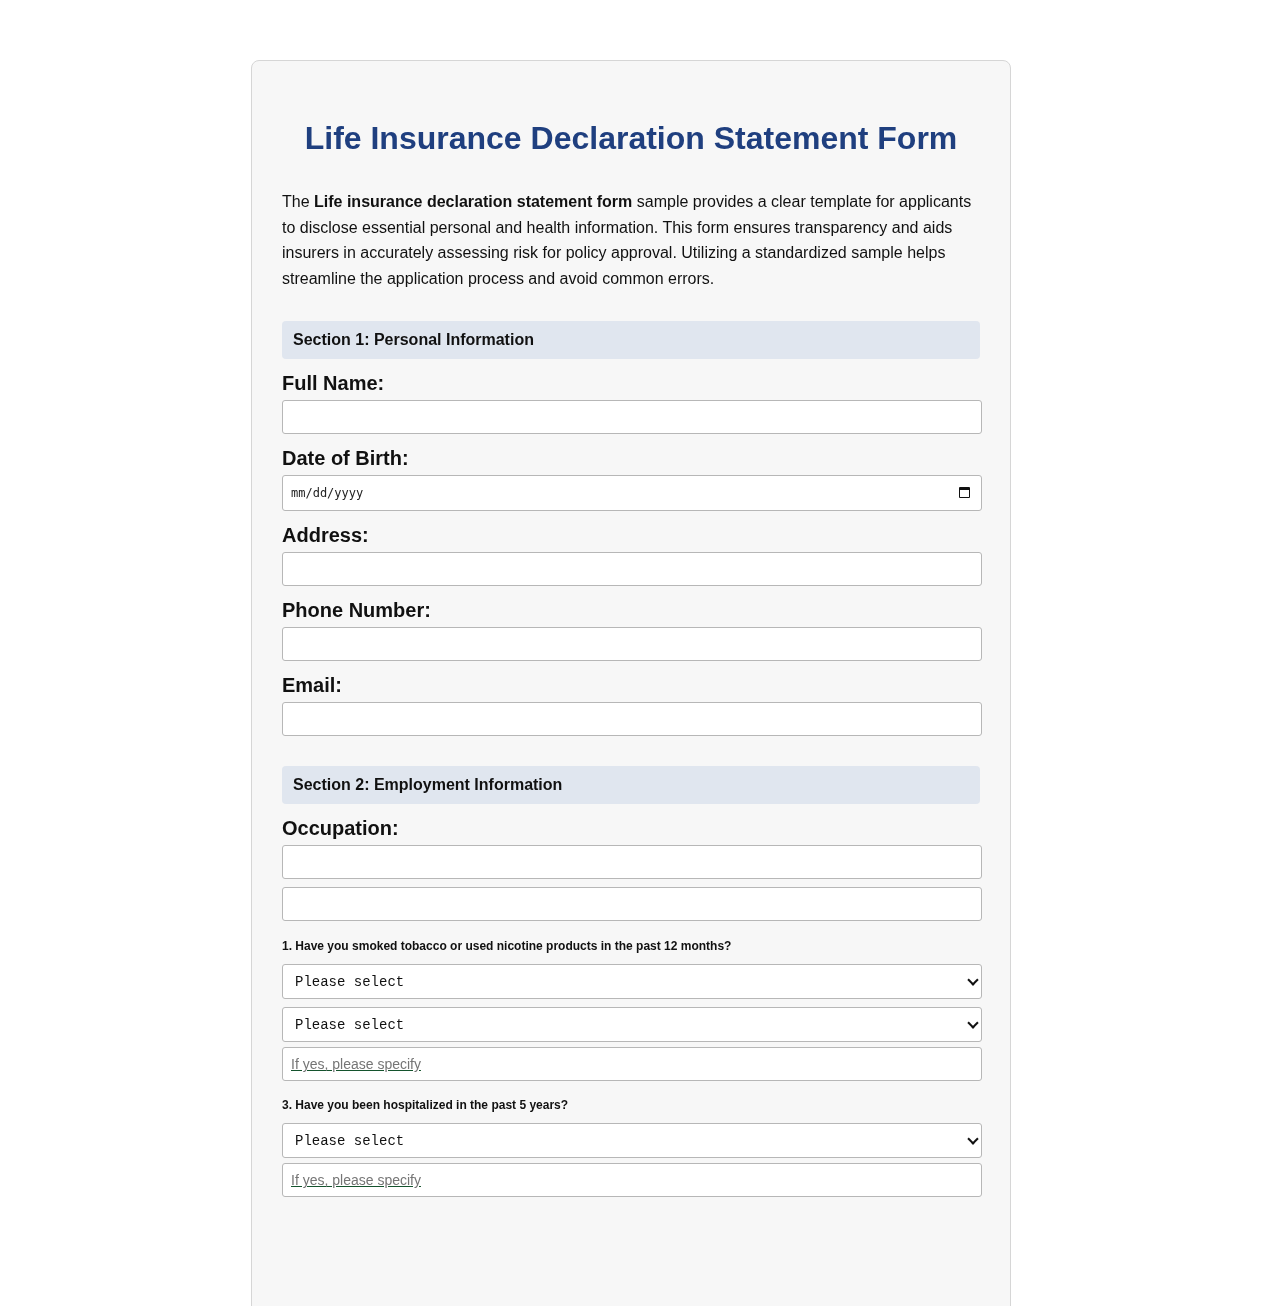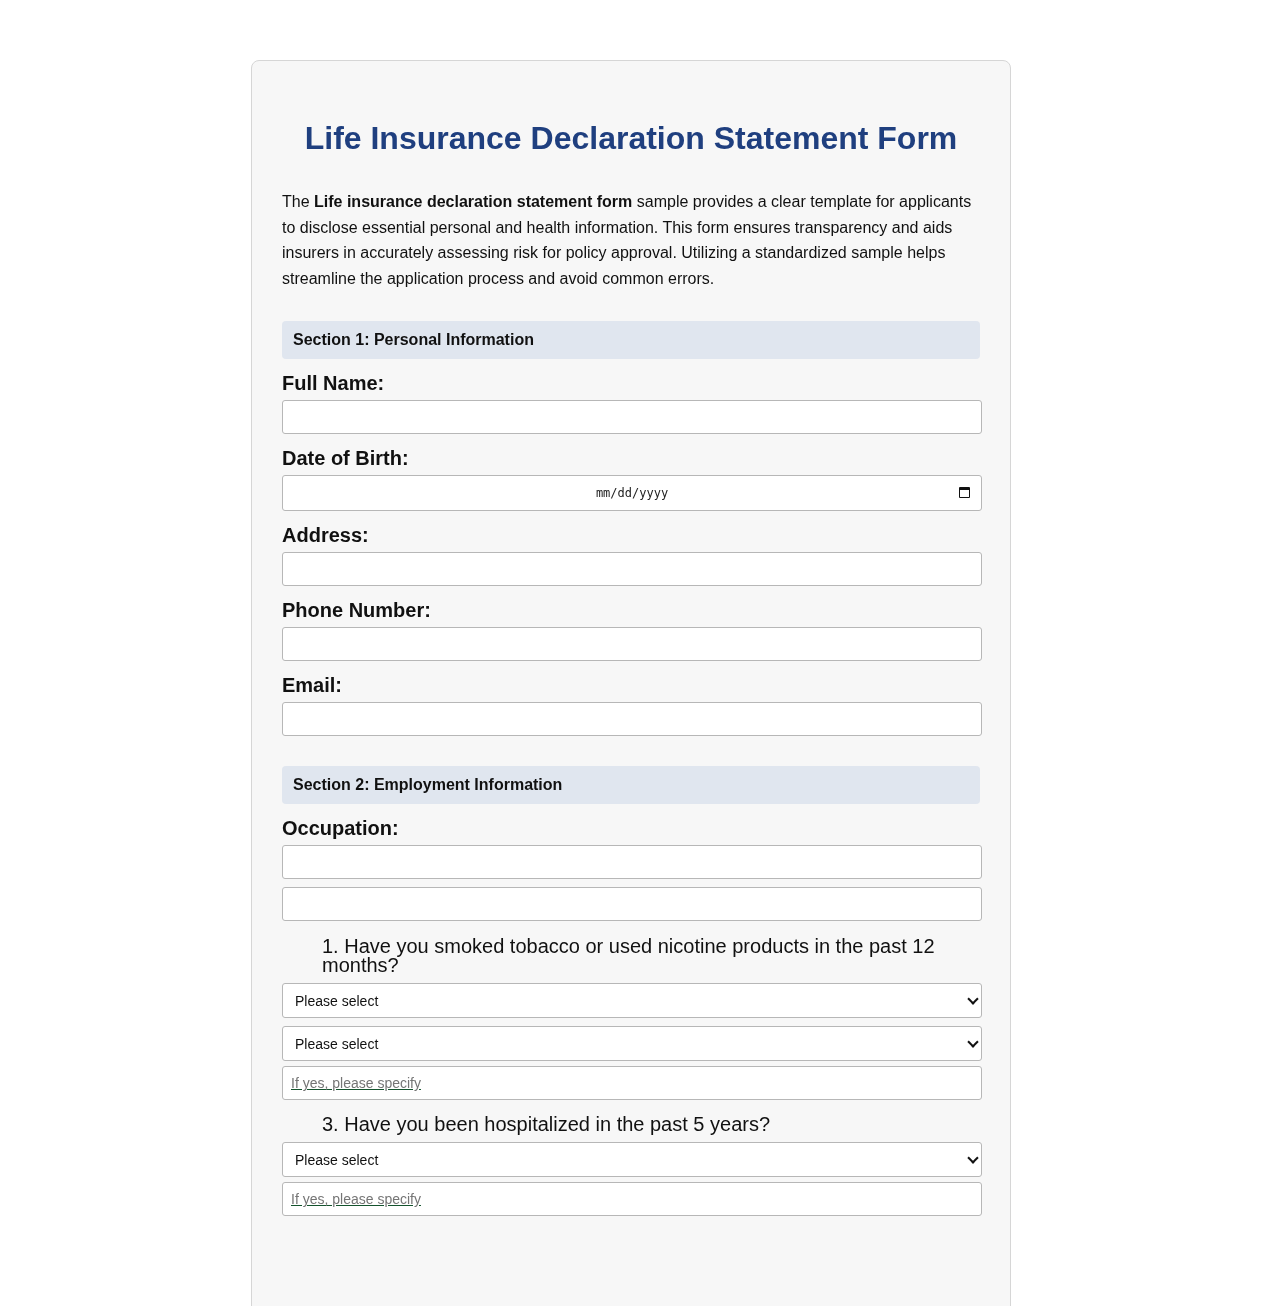--- a/index.html
+++ b/index.html
@@ -14,31 +14,31 @@
   .intro b { font-weight: bold; }
   .section-header {
     background: #e0e6ef; border-radius: 4px; height: 38px; line-height: 38px;
     padding: 0 11px; font-weight: bold; font-size: 16px; color: #111; margin-top: 30px;
   }
   .section-header.first { }
   .field-label { display: block; font-weight: bold; font-size: 20px; margin-top: 15px; line-height: 18px; }
   .text-input {
     display: block; width: 700px; height: 33px; box-sizing: border-box; margin-top: 8px;
     border: 1px solid #b7b7b7; border-radius: 3px; background: #fff; padding: 16px 8px;
-    font-family: "Liberation Sans", sans-serif; font-size: 14px; justify-content: center;
+    font-family: "Liberation Sans", sans-serif; font-size: 14px;
   }
   .date-input { height: 36px; position: relative; display: flex; align-items: center; font-family: "DejaVu Sans Mono", monospace; font-size: 12px; color: #222; }
   .date-input .cal { position: absolute; right: 11px; top: 11px; width: 11px; height: 11px; border: 1.6px solid #111; border-top-width: 3px; border-radius: 1px; box-sizing: border-box; }
   .select-input {
     display: flex; align-items: center; justify-content: space-between; width: 700px; height: 35px; box-sizing: border-box;
-    margin-top: 8px; border: 1px solid #b7b7b7; border-radius: 3px; background: #fff; padding: 0 2px 0 12px; font-size: 14px; color: #111;
+    margin-top: 8px; border: 1px solid #b7b7b7; border-radius: 3px; background: #fff; padding: 0 2px 0 12px; font-size: 14px; color: #111; font-family: Liberation Mono, monospace;
   }
   .chev { width: 6px; height: 6px; border-right: 2px solid #111; border-bottom: 2px solid #111; transform: rotate(45deg); margin-top: -4px; margin-right: 2px; }
   .specify { margin-top: 5px; color: #14532d; font-size: 14px; display: flex; align-items: center; text-decoration: underline; }
-  .q-label { display: block; font-weight: normal; font-size: 20px; margin-top: 15px; line-height: 19px; margin-left: 40px; }
+  .q-label { display: block; font-weight: bold; font-size: 12px; margin-top: 15px; line-height: 19px; }
   .q-label.first { margin-top: 16px; }
 </style>
 </head>
 <body>
 
 <div class="container">
   <h1>Life Insurance Declaration Statement Form</h1>
   <p class="intro"><span>The </span><b>Life insurance declaration statement form</b><span> sample provides a clear template for applicants to disclose essential personal and health information. This form ensures transparency and aids insurers in accurately assessing risk for policy approval. Utilizing a standardized sample helps streamline the application process and avoid common errors.</span></p>
 
   <div class="section-header first">Section 1: Personal Information</div>

